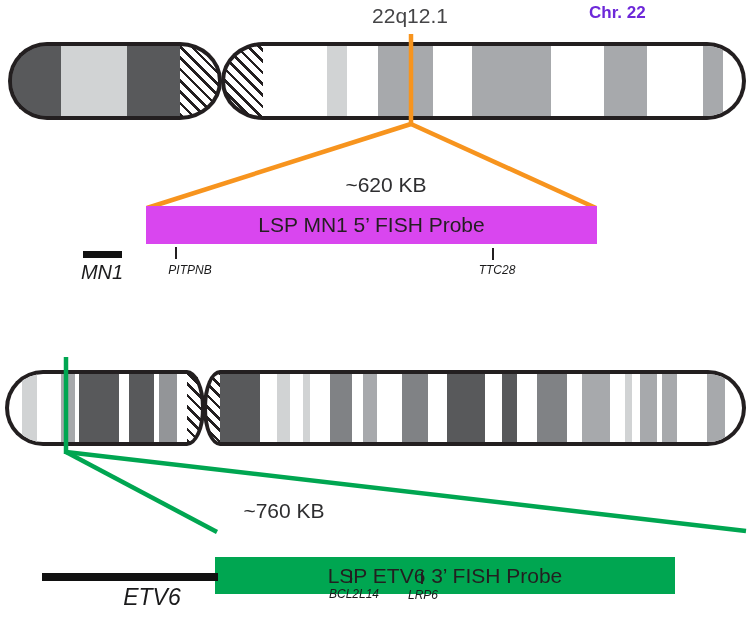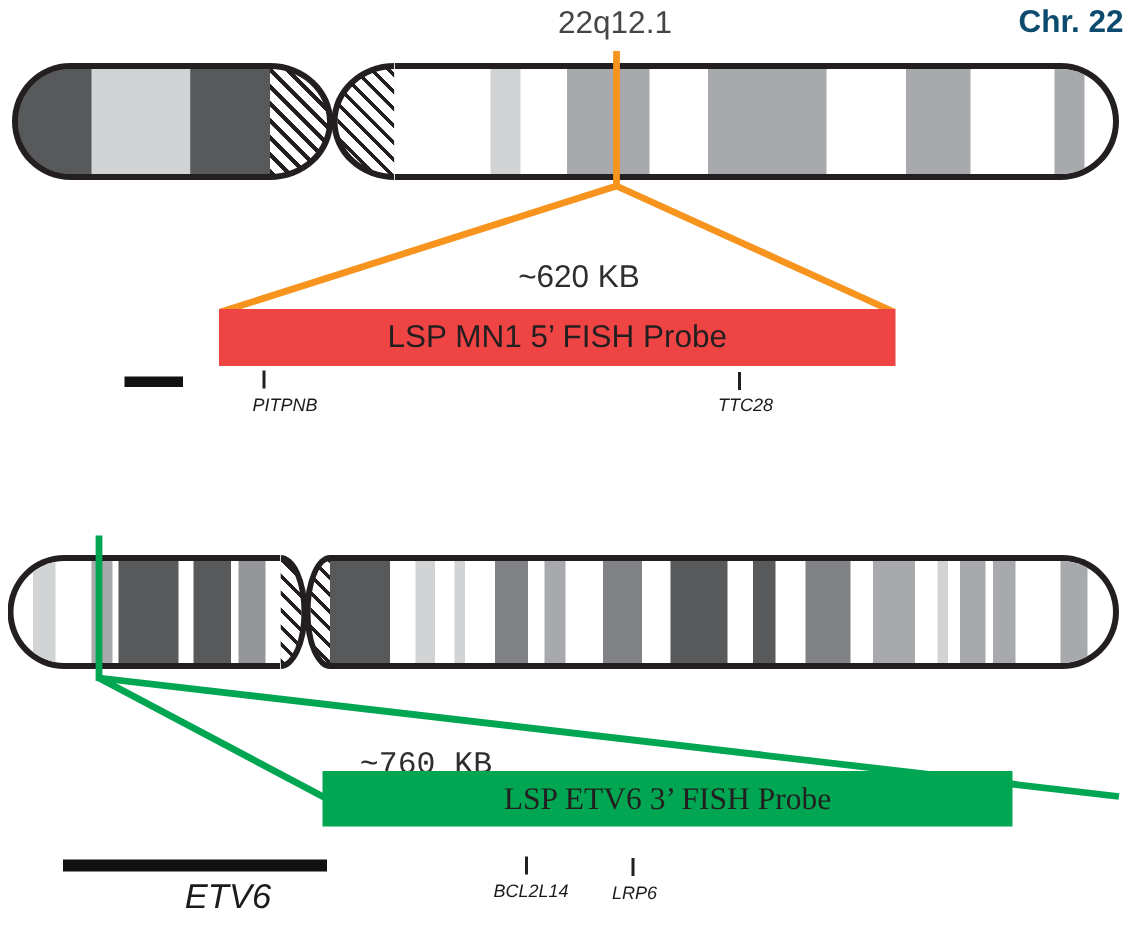--- a/index.html
+++ b/index.html
@@ -6,26 +6,26 @@
   .canvas{
     position:relative;width:754px;height:619px;background:#ffffff;
     font-family:"Liberation Sans", sans-serif;color:#231F20;overflow:hidden;
   }
   .canvas *{box-sizing:border-box;}
 
   
   .locus{position:absolute;font-size:21px;color:#454547;text-align:center;}
   .locus22{left:310px;top:4px;width:200px;}
   .locus12{left:-1px;top:325px;width:140px;}
-  .chrname{position:absolute;font-size:21px;font-weight:bold;color:#0c4a6e;text-align:right;width:160px;}
+  .chrname{position:absolute;font-size:17px;font-weight:bold;color:#6d28d9;width:160px;}
   .name22{right:5px;top:3px;}
   .name12{right:6px;top:322px;}
   .kb{position:absolute;font-size:21px;color:#2e2e30;text-align:center;width:200px;}
   .kb620{left:286px;top:173px;}
-  .kb760{left:184px;top:499px;font-family:Liberation Mono, monospace;}
+  .kb760{left:184px;top:499px;}
 
   
   .chromosome{position:absolute;}
   .chrom22{left:8px;top:42px;width:738px;height:78px;}
   .chrom12{left:5px;top:370px;width:741px;height:76px;}
   .arm{position:absolute;top:0;bottom:0;border:4px solid #231F20;background:#ffffff;overflow:hidden;}
   .arm22p{left:0;width:172px;border-radius:39px 0 0 39px;border-right:none;background:#58595B;}
   .arm22q{left:255px;width:483px;border-radius:0 39px 39px 0;border-left:none;}
   .arm12p{left:0;width:182px;border-radius:38px 0 0 38px;border-right:none;}
   .arm12q{left:215px;width:526px;border-radius:0 38px 38px 0;border-left:none;}
@@ -39,21 +39,21 @@
   .c12b{left:198px;width:17px;border-right:none;border-radius:17px 0 0 17px / 38px 0 0 38px;}
 
   
   .overlay{position:absolute;left:0;top:0;pointer-events:none;}
   .stroke-orange line{stroke:#F7941E;stroke-width:4.5px;}
   .stroke-green line{stroke:#00A651;stroke-width:4.5px;}
 
   
   .probe-bar{position:absolute;font-size:21px;color:#231F20;text-align:center;}
   .probe-orange{left:146px;top:206px;width:451px;height:38px;line-height:38px;}
-  .probe-green{left:215px;top:514px;width:460px;height:37px;line-height:37px;font-family:Liberation Serif, serif;}
+  .probe-green{left:215px;top:557px;width:460px;height:37px;line-height:37px;}
 
   
   .gene-bar{position:absolute;background:#111111;}
   .mn1bar{left:83px;top:251px;width:39px;height:7px;}
   .etv6bar{left:42px;top:573px;width:176px;height:8px;}
   .genename{position:absolute;font-style:italic;text-align:center;color:#1b1b1c;}
   .mn1name{left:42px;top:261px;width:120px;font-size:20px;}
   .etv6name{left:92px;top:584px;width:120px;font-size:23px;}
 
   .tick{position:absolute;width:2px;height:12px;background:#231F20;}
@@ -128,22 +128,23 @@
       <line x1="411" y1="124" x2="596" y2="208"></line>
     </g>
     <g class="stroke-green">
       <line x1="66" y1="357" x2="66" y2="454"></line>
       <line x1="66" y1="452" x2="217" y2="532"></line>
       <line x1="66" y1="452" x2="746" y2="531"></line>
     </g>
   </svg>
 
   <div class="kb kb620">~620 KB</div>
-  <div class="probe-bar probe-orange" style="background: #ef4444;">LSP MN1 5’ FISH Probe</div>
+  <div class="probe-bar probe-orange" style="background: #d946ef;">LSP MN1 5’ FISH Probe</div>
   <div class="gene-bar mn1bar"></div>
+  <div class="genename mn1name">MN1</div>
   <div class="tick tick-pitpnb"></div>
   <div class="marker lbl-pitpnb">PITPNB</div>
   <div class="tick tick-ttc28"></div>
   <div class="marker lbl-ttc28">TTC28</div>
 
   <div class="kb kb760">~760 KB</div>
   <div class="probe-bar probe-green" style="background: rgb(0, 166, 81);">LSP ETV6 3’ FISH Probe</div>
   <div class="gene-bar etv6bar"></div>
   <div class="genename etv6name">ETV6</div>
   <div class="tick tick-bcl2l14"></div>

